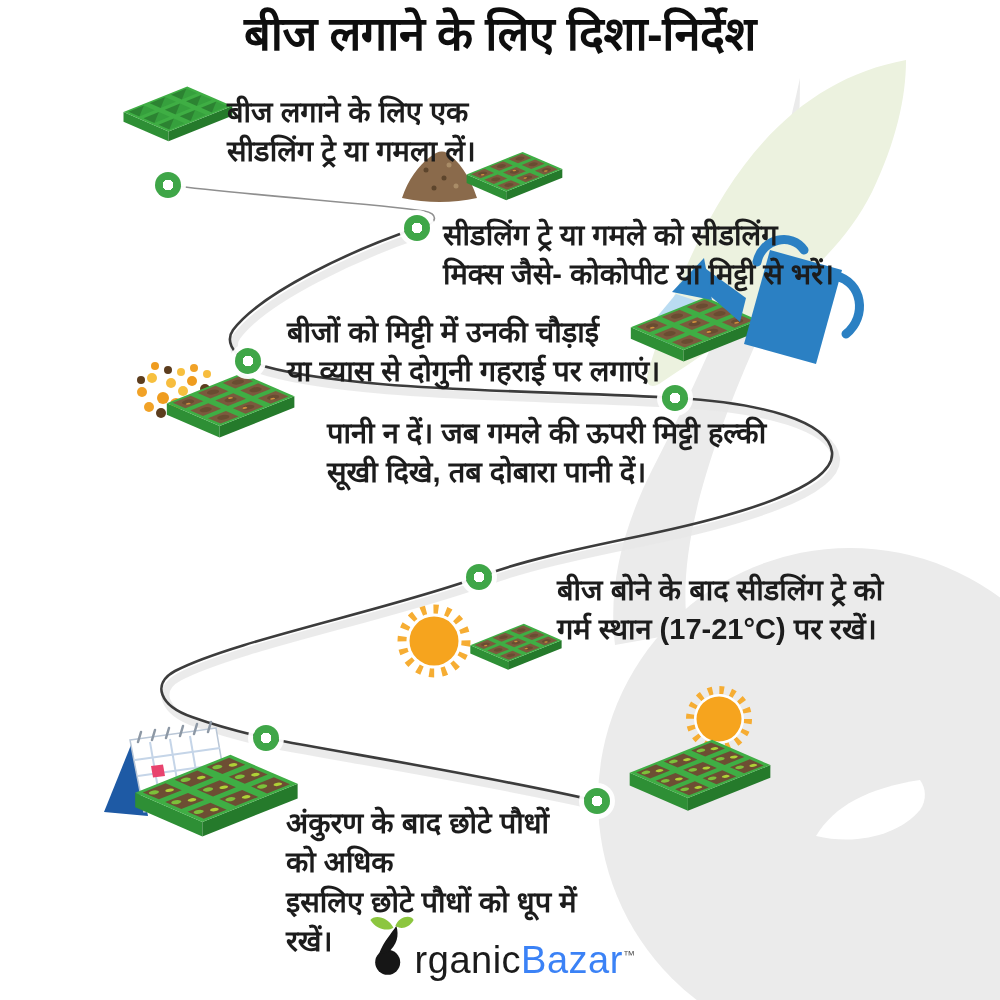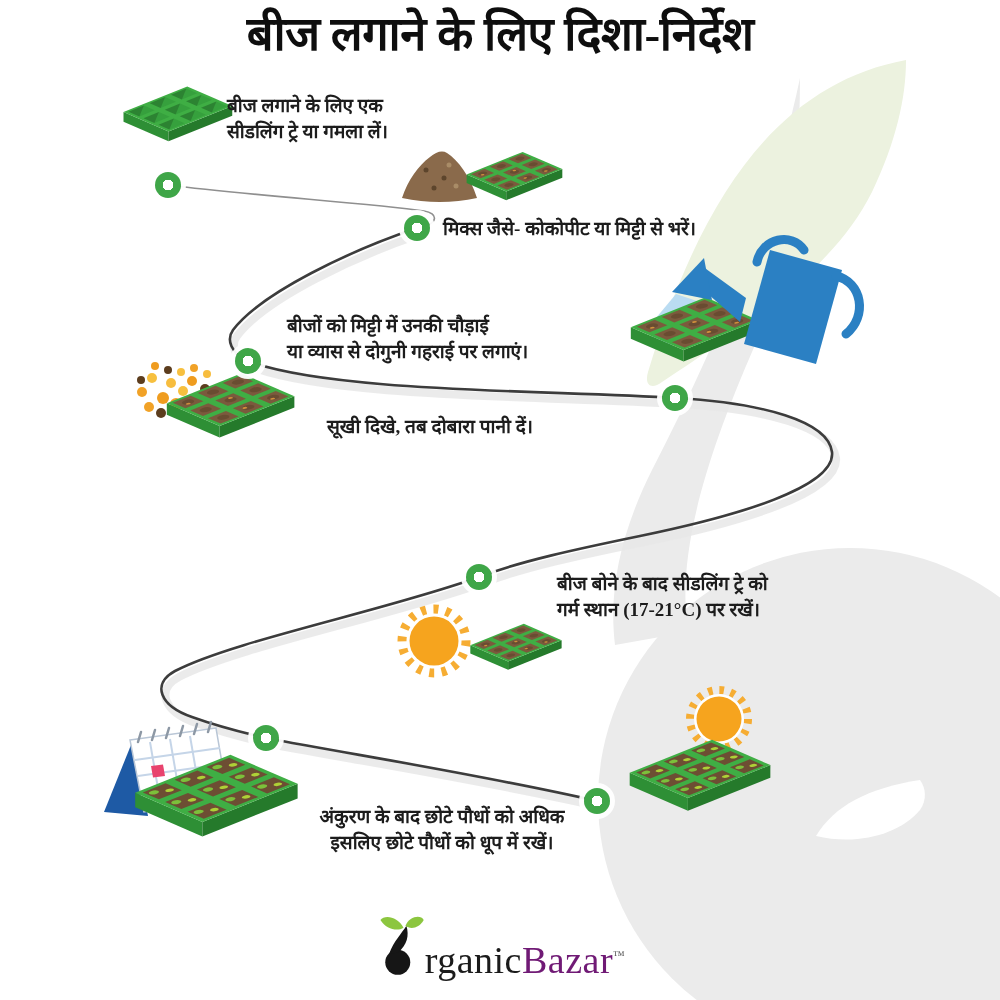--- a/index.html
+++ b/index.html
@@ -1,36 +1,36 @@
 <!DOCTYPE html>
 <html><head>
 <meta charset="utf-8">
 <style>
   html,body{margin:0;padding:0;background:#fff;}
   .canvas{position:relative;width:1000px;height:1000px;background:#ffffff;overflow:hidden;
-          font-family:Liberation Serif, serif;}
+          font-family:Liberation Sans, sans-serif;}
   svg.art{position:absolute;left:0;top:0;z-index:1;}
   .title{position:absolute;top:0px;left:0;width:1000px;margin:0;text-align:center;
          font-size:47px;font-weight:800;color:#0e0e0e;z-index:6;letter-spacing:-0.5px;}
-  .step{position:absolute;z-index:6;font-size:19px;font-weight:600;color:#1c1c1c;line-height:1.36;}
+  .step{position:absolute;z-index:6;font-size:29px;font-weight:600;color:#1c1c1c;line-height:1.36;}
   .step span{display:block;}
   .s1{left:227px;top:93px;}
   .s2{left:443px;top:216px;}
   .s3{left:287px;top:313px;}
   .s4{left:327px;top:414px;}
   .s5{left:557px;top:565px;margin-top:6px;}
   .s6{left:403px;top:696px;}
-  .s7{left:292px;top:804px;width:300px;text-align:center;}
+  .s7{left:286px;top:804px;width:300px;text-align:left;}
   .node{position:absolute;z-index:5;width:26px;height:26px;border-radius:50%;
         background:radial-gradient(circle,#ffffff 0 5.5px,#3fa648 5.5px 100%);
         box-shadow:0 0 0 5px rgba(255,255,255,0.95);}
   .logo{position:absolute;left:50%;top:914px;transform:translateX(-50%);
         display:flex;align-items:flex-end;z-index:6;}
   .logo-text{font-size:38px;font-weight:500;color:#1b1b1b;line-height:0.95;letter-spacing:0.5px;}
-  .logo-green{color:#701a75;}
+  .logo-green{color:#3b82f6;}
   .tm{font-size:12px;color:#555;vertical-align:super;line-height:1;}
 </style>
 </head>
 <body>
 
 <div class="canvas">
 
 <svg class="art" width="1000" height="1000" viewBox="0 0 1000 1000">
   <defs>
     <g id="trayEmpty">
@@ -235,27 +235,29 @@
 <div class="node" style="left:253px;top:725px;"></div>
 <div class="node" style="left:584px;top:788px;"></div>
 
 <h1 class="title">बीज लगाने के लिए दिशा-निर्देश</h1>
 
 <div class="step s1">
   <span>बीज लगाने के लिए एक</span>
   <span>सीडलिंग ट्रे या गमला लें।</span>
 </div>
 <div class="step s2">
+  <span>सीडलिंग ट्रे या गमले को सीडलिंग</span>
   <span>मिक्स जैसे- कोकोपीट या मिट्टी से भरें।</span>
 </div>
 <div class="step s3">
   <span>बीजों को मिट्टी में उनकी चौड़ाई</span>
   <span>या व्यास से दोगुनी गहराई पर लगाएं।</span>
 </div>
 <div class="step s4">
+  <span>पानी न दें। जब गमले की ऊपरी मिट्टी हल्की</span>
   <span>सूखी दिखे, तब दोबारा पानी दें।</span>
 </div>
 <div class="step s5">
   <span>बीज बोने के बाद सीडलिंग ट्रे को</span>
   <span>गर्म स्थान (17-21°C) पर रखें।</span>
 </div>
 <div class="step s7">
   <span>अंकुरण के बाद छोटे पौधों को अधिक</span>
   <span>इसलिए छोटे पौधों को धूप में रखें।</span>
 </div>

